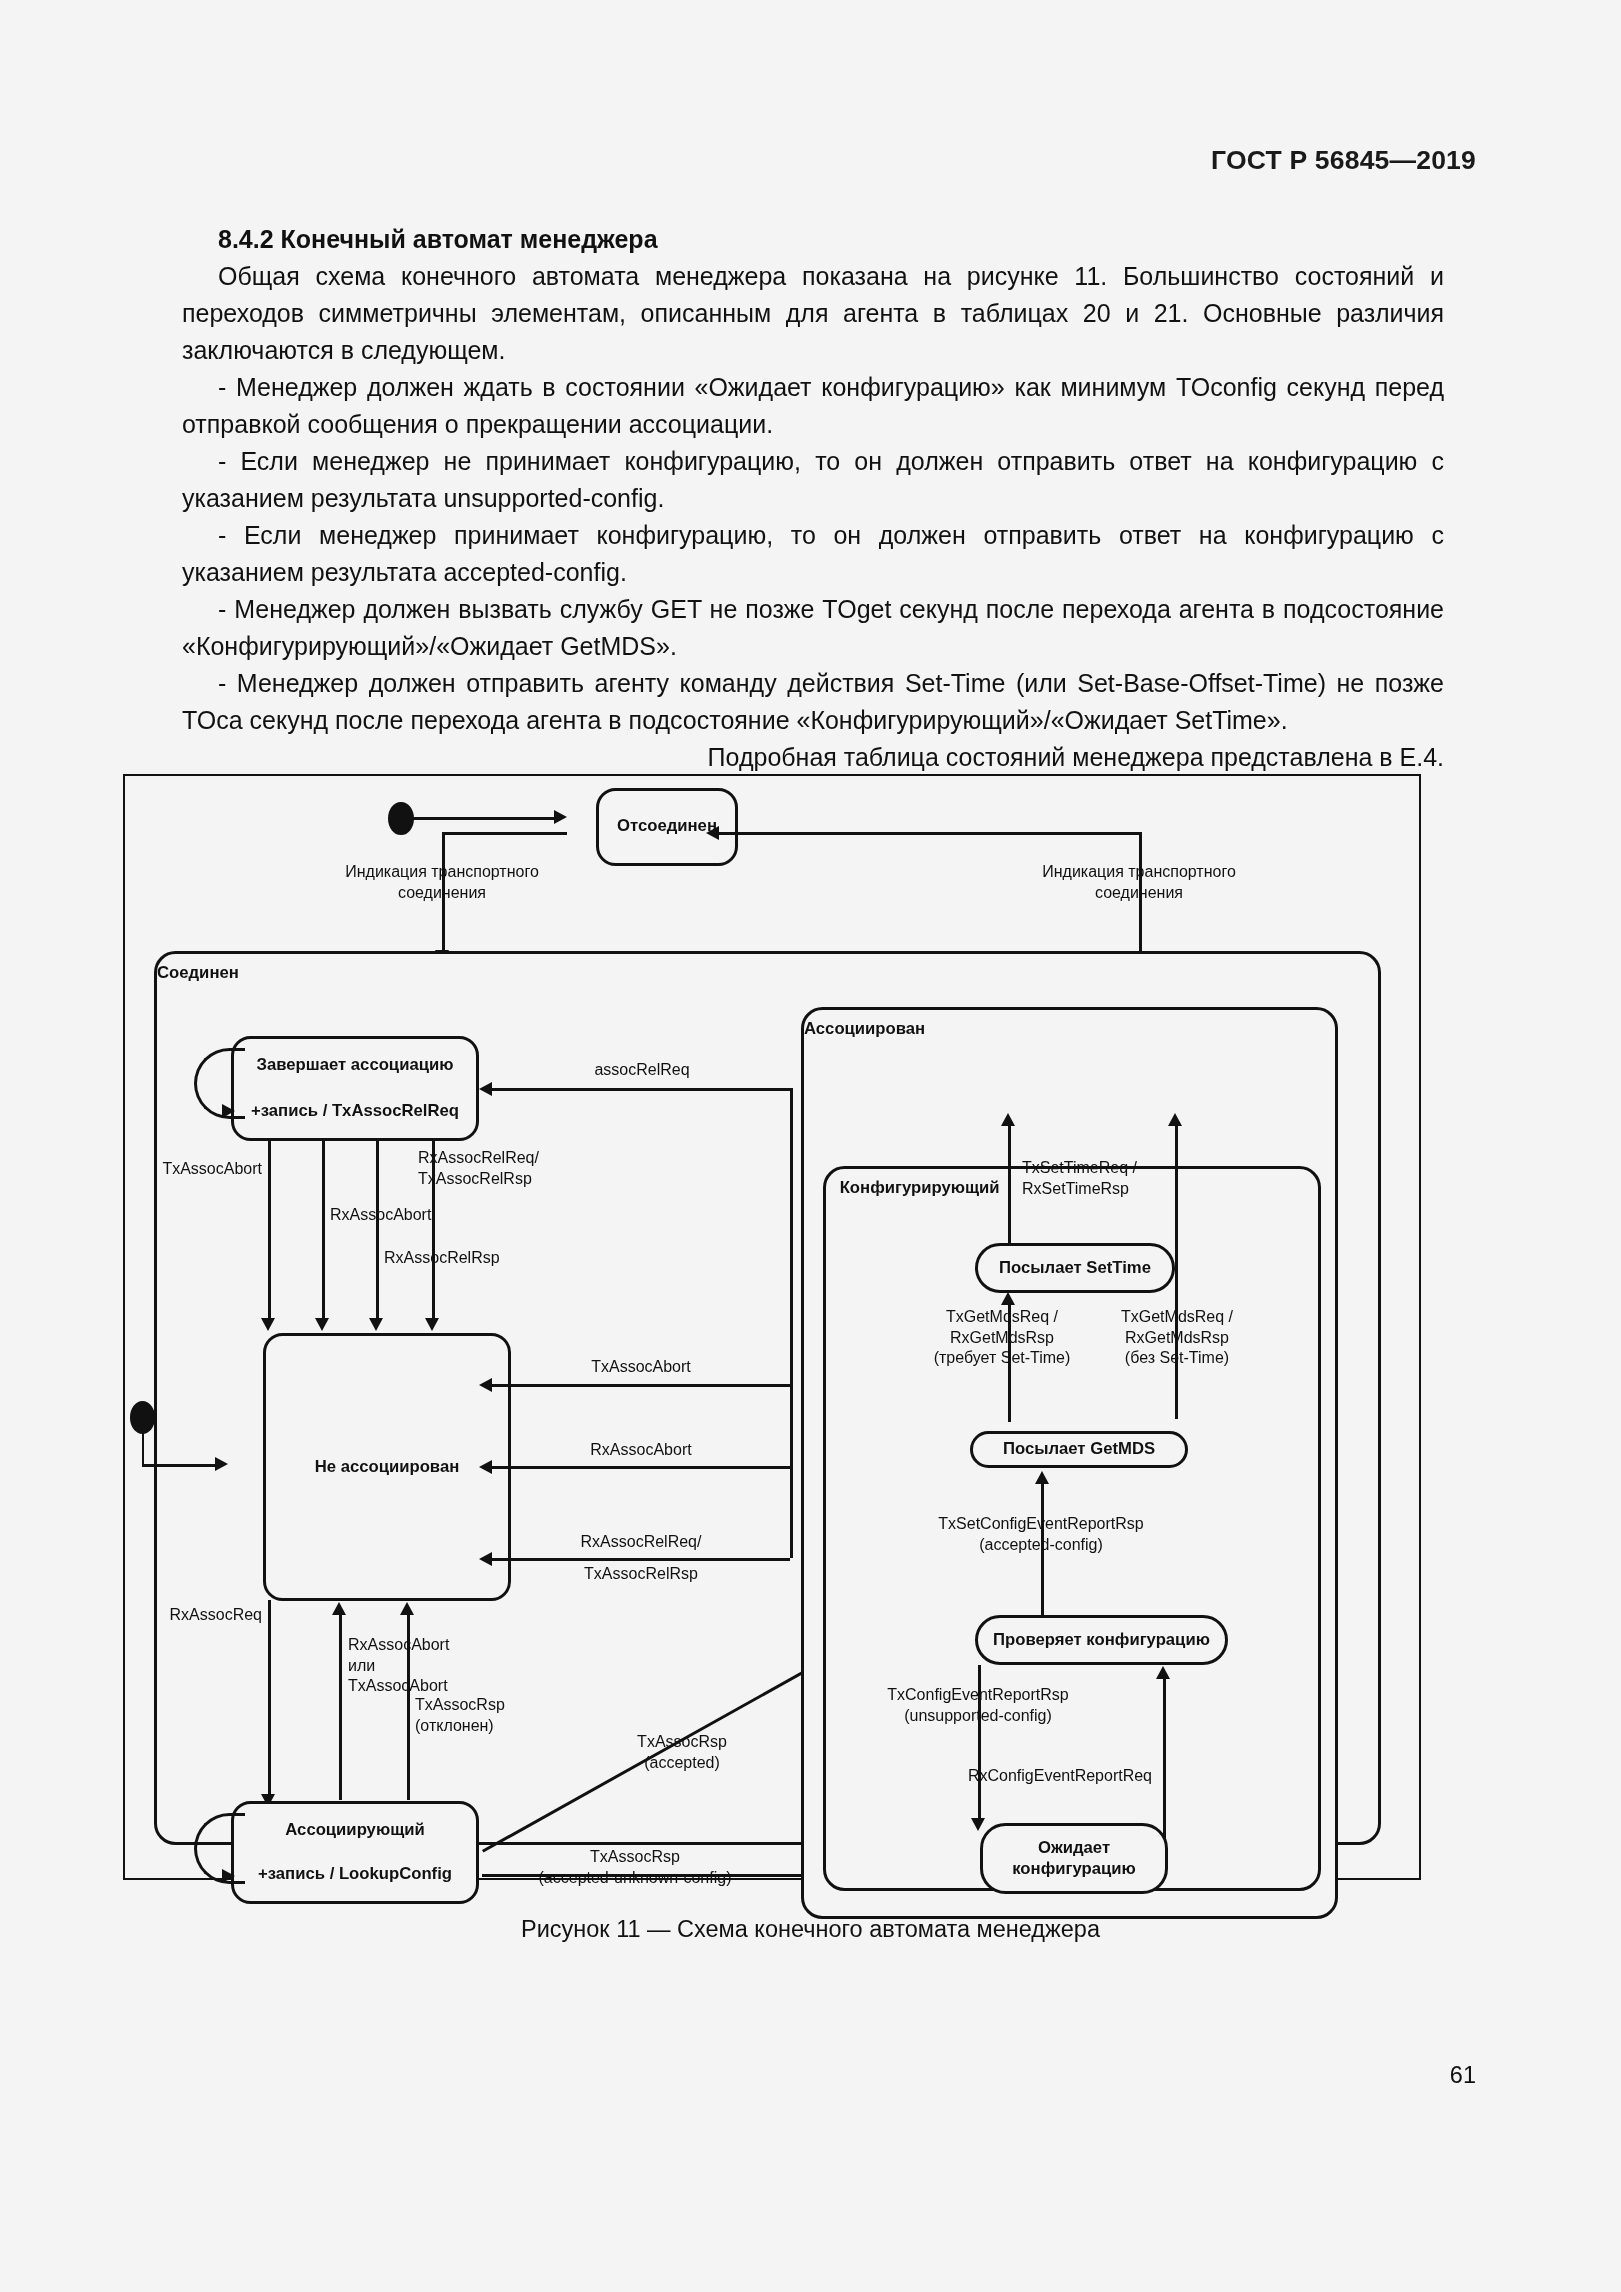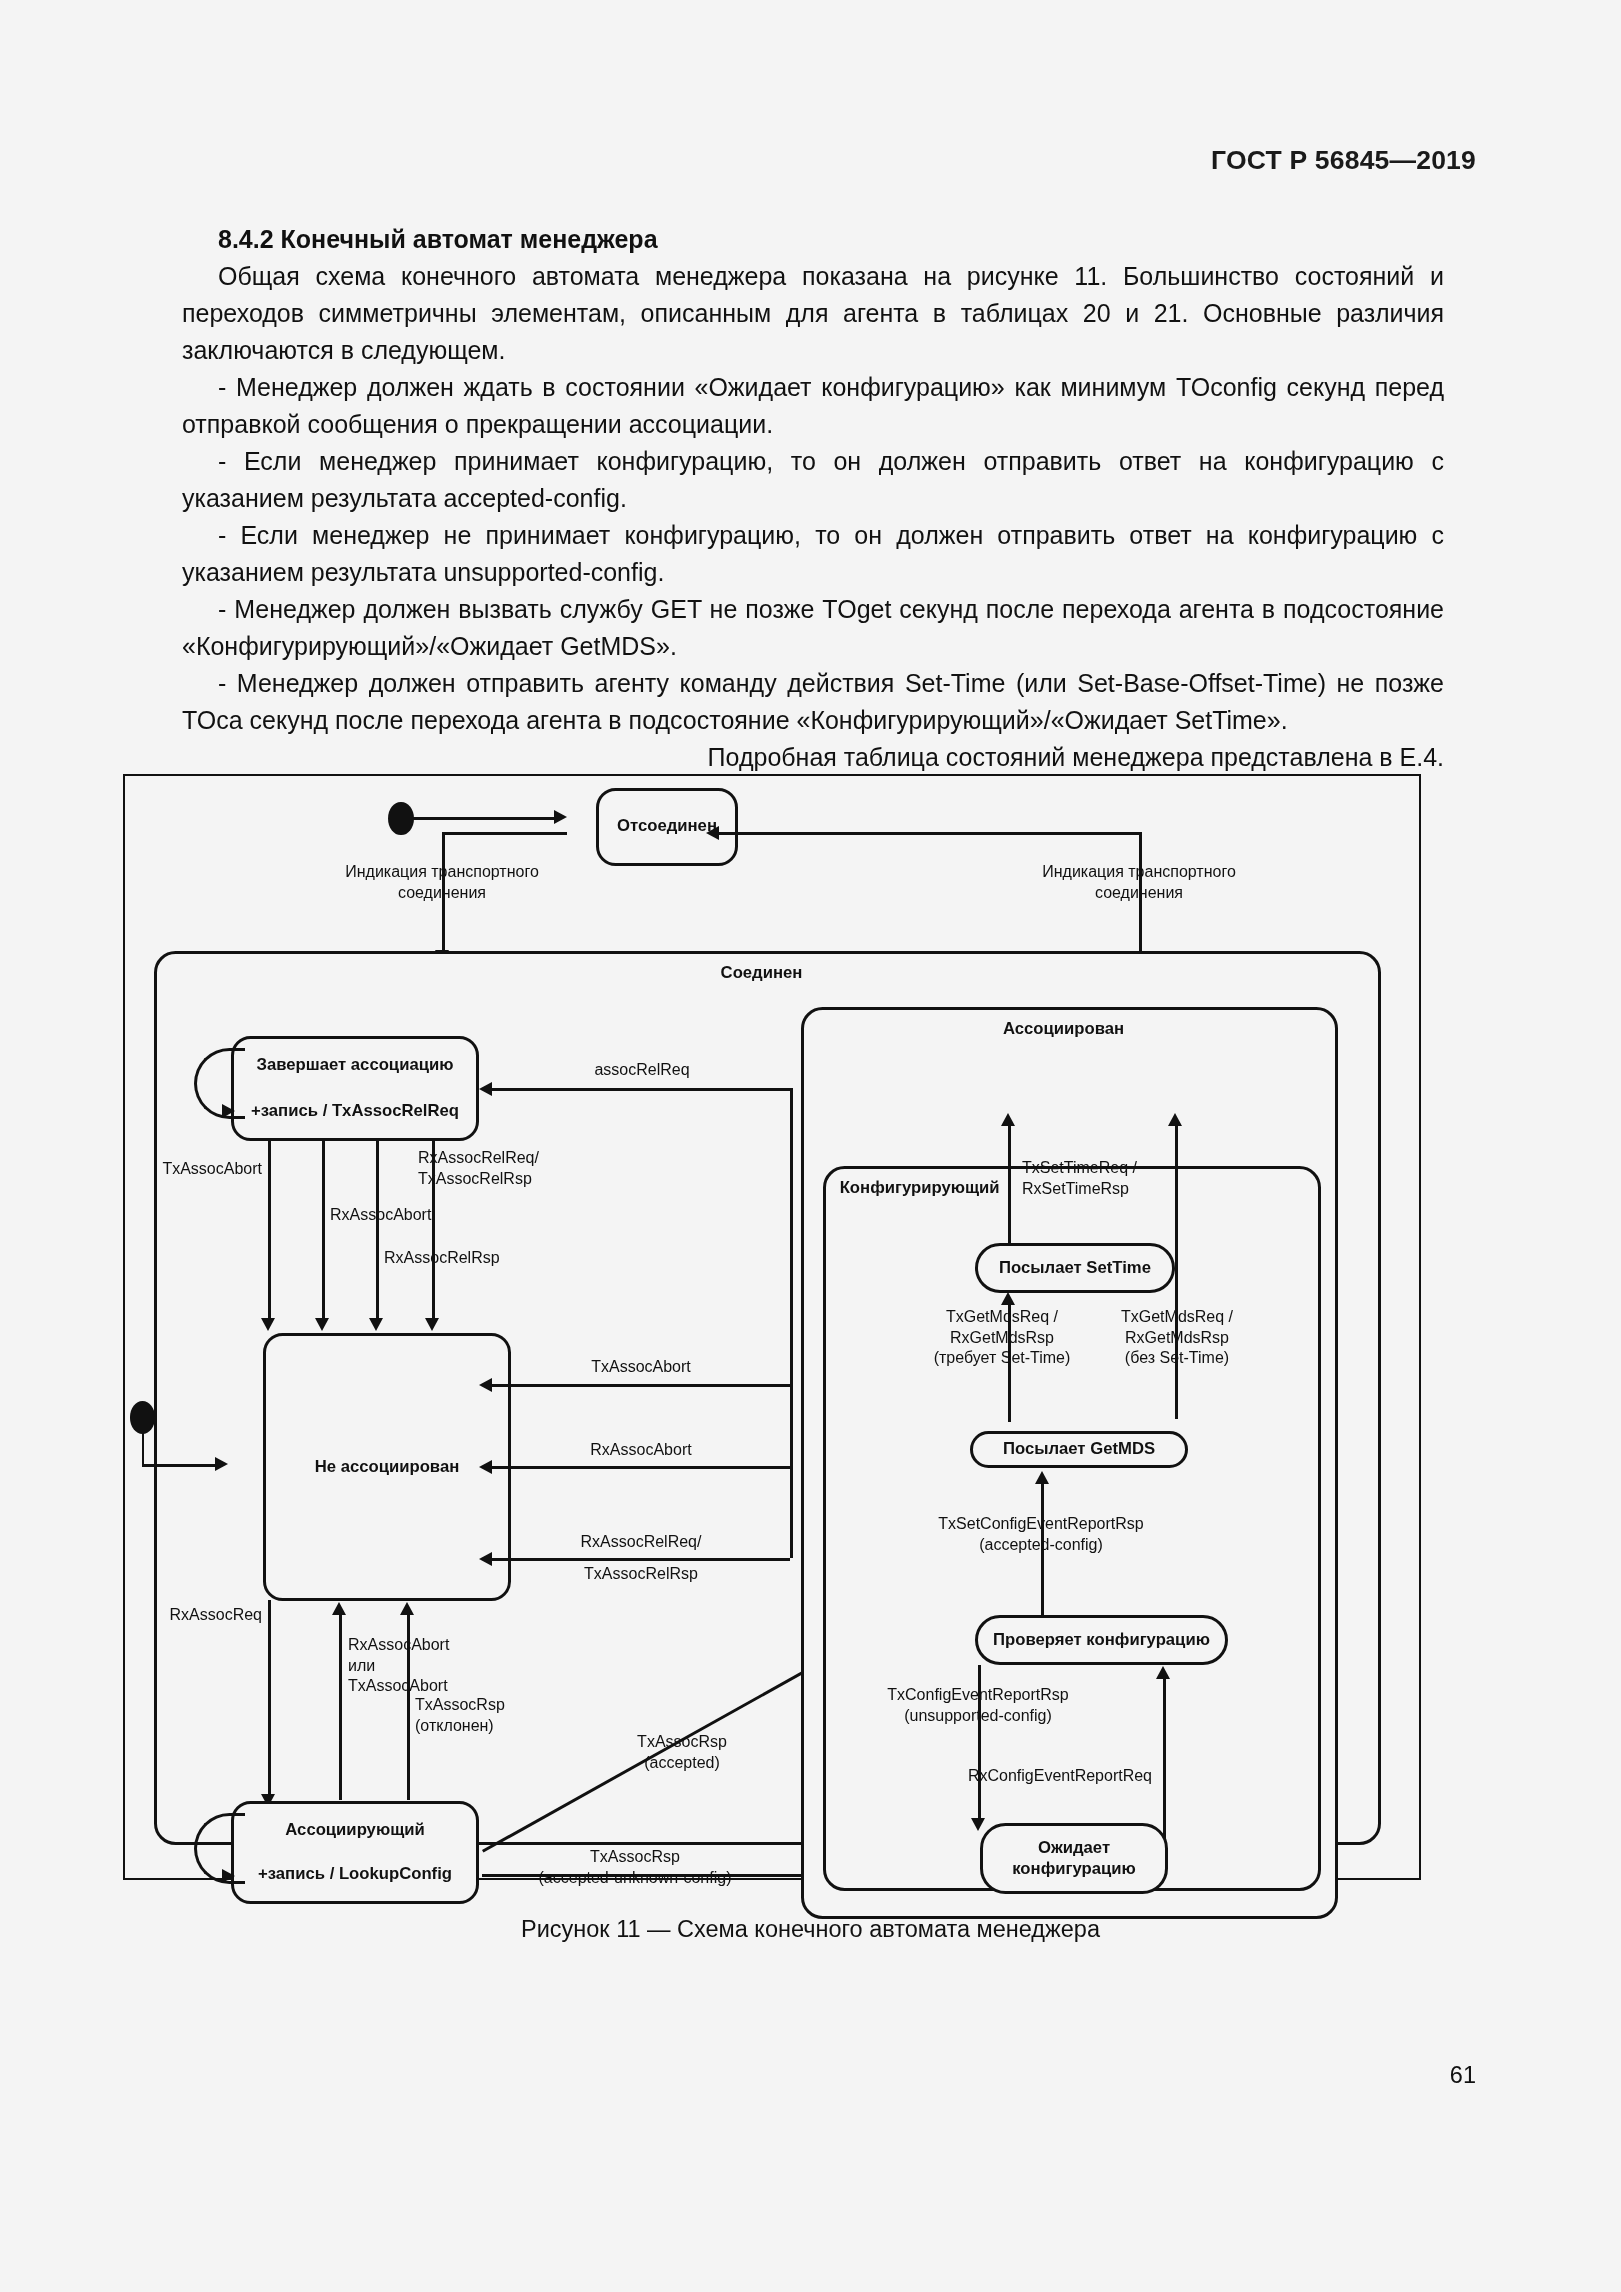--- a/index.html
+++ b/index.html
@@ -96,21 +96,21 @@
     background: #f4f4f4;
   }
   .composite > .ctitle {
     position: absolute;
     top: 8.8px;
     font-size: 16.7px;
     font-weight: bold;
     color: #111;
     white-space: nowrap;
   }
-  .ctitle.center { left: 0; right: 12px; text-align: center; }
+  .ctitle.center { left: 0; right: 12px; }
   .ctitle.left { left: 13.7px; }
 
   .state {
     display: flex;
     flex-direction: column;
     align-items: center;
     justify-content: center;
     margin-left: 32px;
   }
 
@@ -184,22 +184,22 @@
 <body>
 
 <div class="page">
 
   <div class="std-header">ГОСТ Р 56845—2019</div>
 
   <div class="body-text">
     <h4>8.4.2 Конечный автомат менеджера</h4>
     <p>Общая схема конечного автомата менеджера показана на рисунке 11. Большинство состояний и переходов симметричны элементам, описанным для агента в таблицах 20 и 21. Основные различия заключаются в следующем.</p>
     <p>- Менеджер должен ждать в состоянии «Ожидает конфигурацию» как минимум TOconfig секунд перед отправкой сообщения о прекращении ассоциации.</p>
+    <p>- Если менеджер не принимает конфигурацию, то он должен отправить ответ на конфигурацию с указанием результата unsupported-config.</p>
     <p>- Если менеджер принимает конфигурацию, то он должен отправить ответ на конфигурацию с указанием результата accepted-config.</p>
-    <p>- Если менеджер не принимает конфигурацию, то он должен отправить ответ на конфигурацию с указанием результата unsupported-config.</p>
     <p>- Менеджер должен вызвать службу GET не позже TOget секунд после перехода агента в подсостояние «Конфигурирующий»/«Ожидает GetMDS».</p>
     <p>- Менеджер должен отправить агенту команду действия Set-Time (или Set-Base-Offset-Time) не позже TOca секунд после перехода агента в подсостояние «Конфигурирующий»/«Ожидает SetTime».</p>
     <p class="last">Подробная таблица состояний менеджера представлена в Е.4.</p>
   </div>
 
   <div class="figure">
     <div class="fig-frame"></div>
 
     <div class="initdot" style="left:265px; top:28px;"></div>
     <div class="ln lh" style="left:290px; top:43px; width:145px;"></div>

